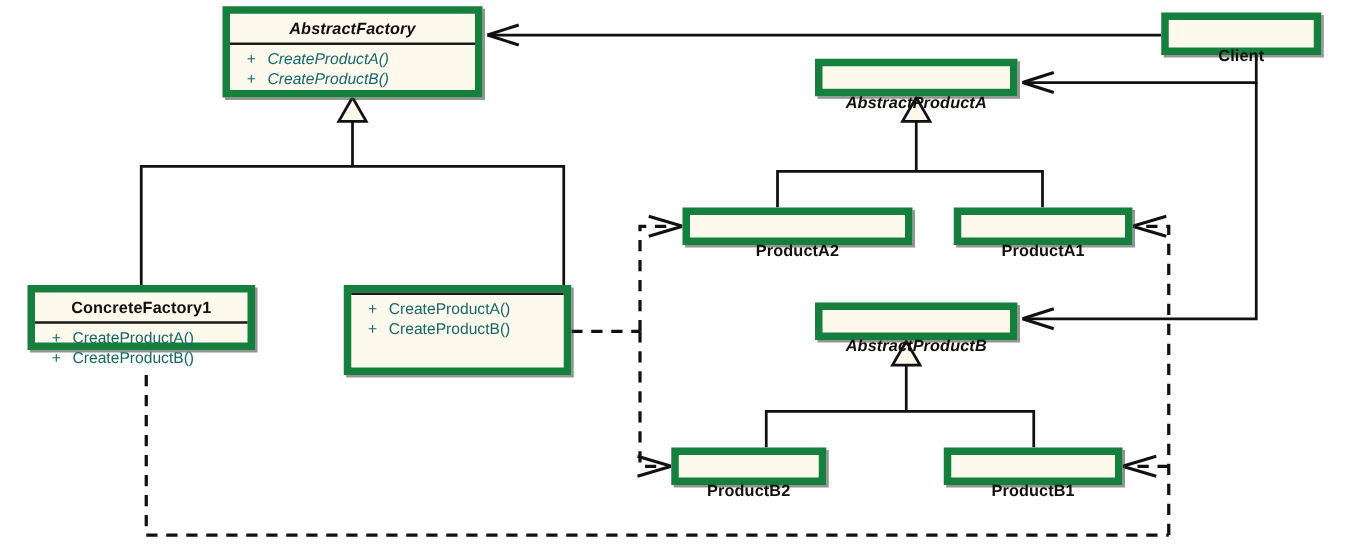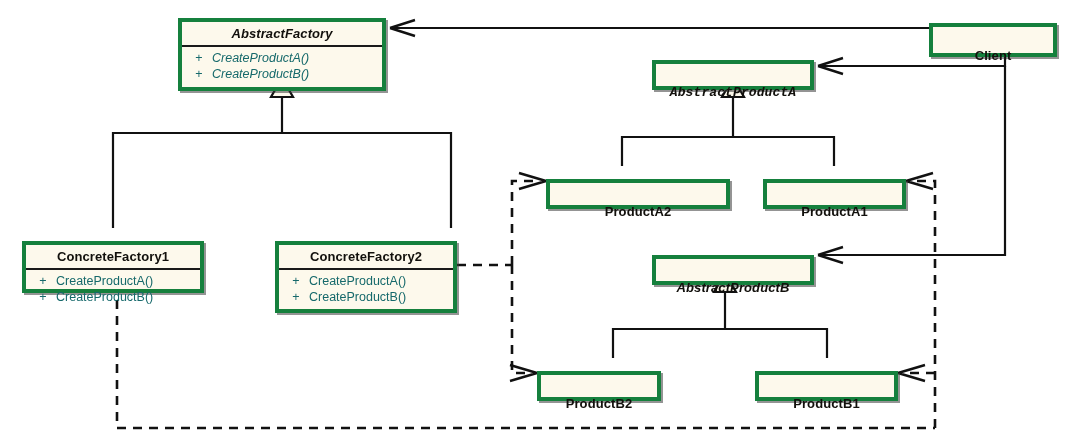--- a/index.html
+++ b/index.html
@@ -19,24 +19,23 @@
     position: absolute;
     left: 0;
     top: 0;
     width: 1084px;
     height: 445px;
   }
   .uml-box {
     position: absolute;
     box-sizing: border-box;
     background: #fdf9ec;
-    border: 4px solid #15803d;
+    border: 6px solid #15803d;
     box-shadow: 2px 2px 0 rgba(60,60,60,0.55);
     z-index: 5;
-    margin-top: 13px;
   }
   .uml-title {
     text-align: center;
     font-size: 13px;
     font-weight: bold;
     color: #12100c;
     letter-spacing: 0.1px;
     padding: 4px 6px 4px 6px;
     line-height: 15px;
     white-space: nowrap;
@@ -68,21 +67,21 @@
     flex: 1 1 auto;
     padding-right: 12px;
   }
   .op-row.italic .op-name {
     font-style: italic;
   }
   
   #box-abstractfactory { left: 178px; top: 5px;  width: 208px; height: 73px; }
   #box-concretefactory1 { left: 22px;  top: 228px; width: 182px; height: 52px; }
   #box-concretefactory2 { left: 275px; top: 228px; width: 182px; height: 72px; }
-  #box-abstractproducta { left: 652px; top: 47px;  width: 162px; height: 30px; font-family: Liberation Mono, monospace; }
+  #box-abstractproducta { left: 652px; top: 47px;  width: 162px; height: 30px; }
   #box-producta2 { left: 546px; top: 166px; width: 184px; height: 30px; }
   #box-producta1 { left: 763px; top: 166px; width: 143px; height: 30px; }
   #box-abstractproductb { left: 652px; top: 242px; width: 162px; height: 30px; }
   #box-productb2 { left: 537px; top: 358px; width: 124px; height: 30px; }
   #box-productb1 { left: 755px; top: 358px; width: 143px; height: 30px; }
   #box-client { left: 929px; top: 10px;  width: 128px; height: 34px; }
   .uml-box.single .uml-title {
     padding-top: 21px;
     padding-bottom: 5px;
   }
@@ -175,21 +174,20 @@
         <span class="op-name">CreateProductA()</span>
       </div>
       <div class="op-row">
         <span class="op-vis">+</span>
         <span class="op-name">CreateProductB()</span>
       </div>
     </div>
   </div>
 
   <div class="uml-box" id="box-concretefactory2">
-    <div class="uml-title">ConcreteFactory2</div>
     <div class="uml-sep"></div>
     <div class="uml-ops">
       <div class="op-row">
         <span class="op-vis">+</span>
         <span class="op-name">CreateProductA()</span>
       </div>
       <div class="op-row">
         <span class="op-vis">+</span>
         <span class="op-name">CreateProductB()</span>
       </div>

